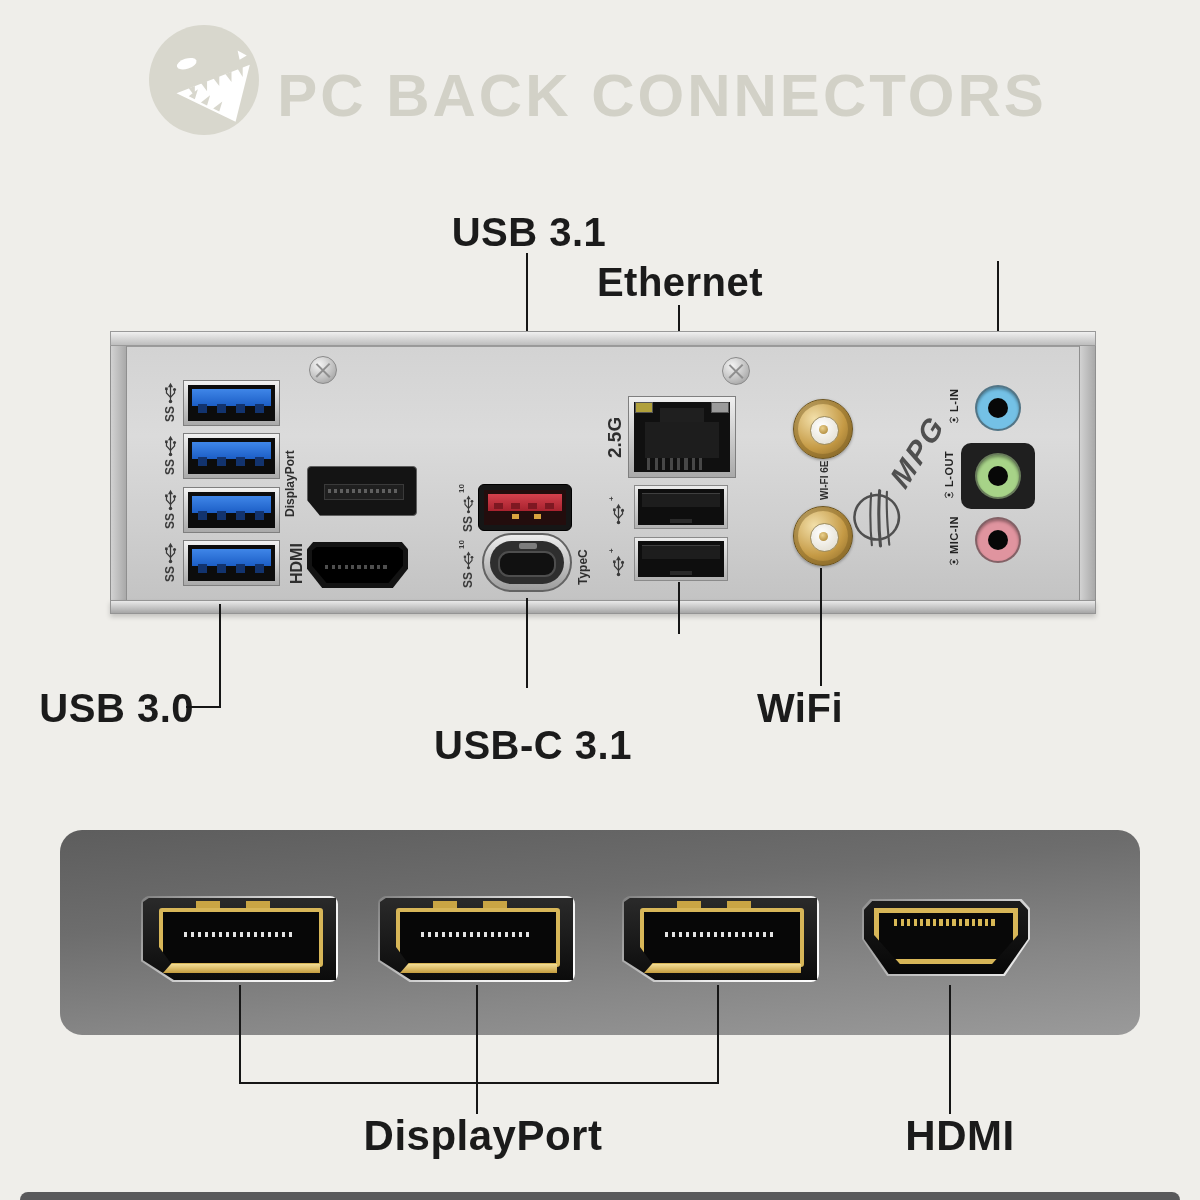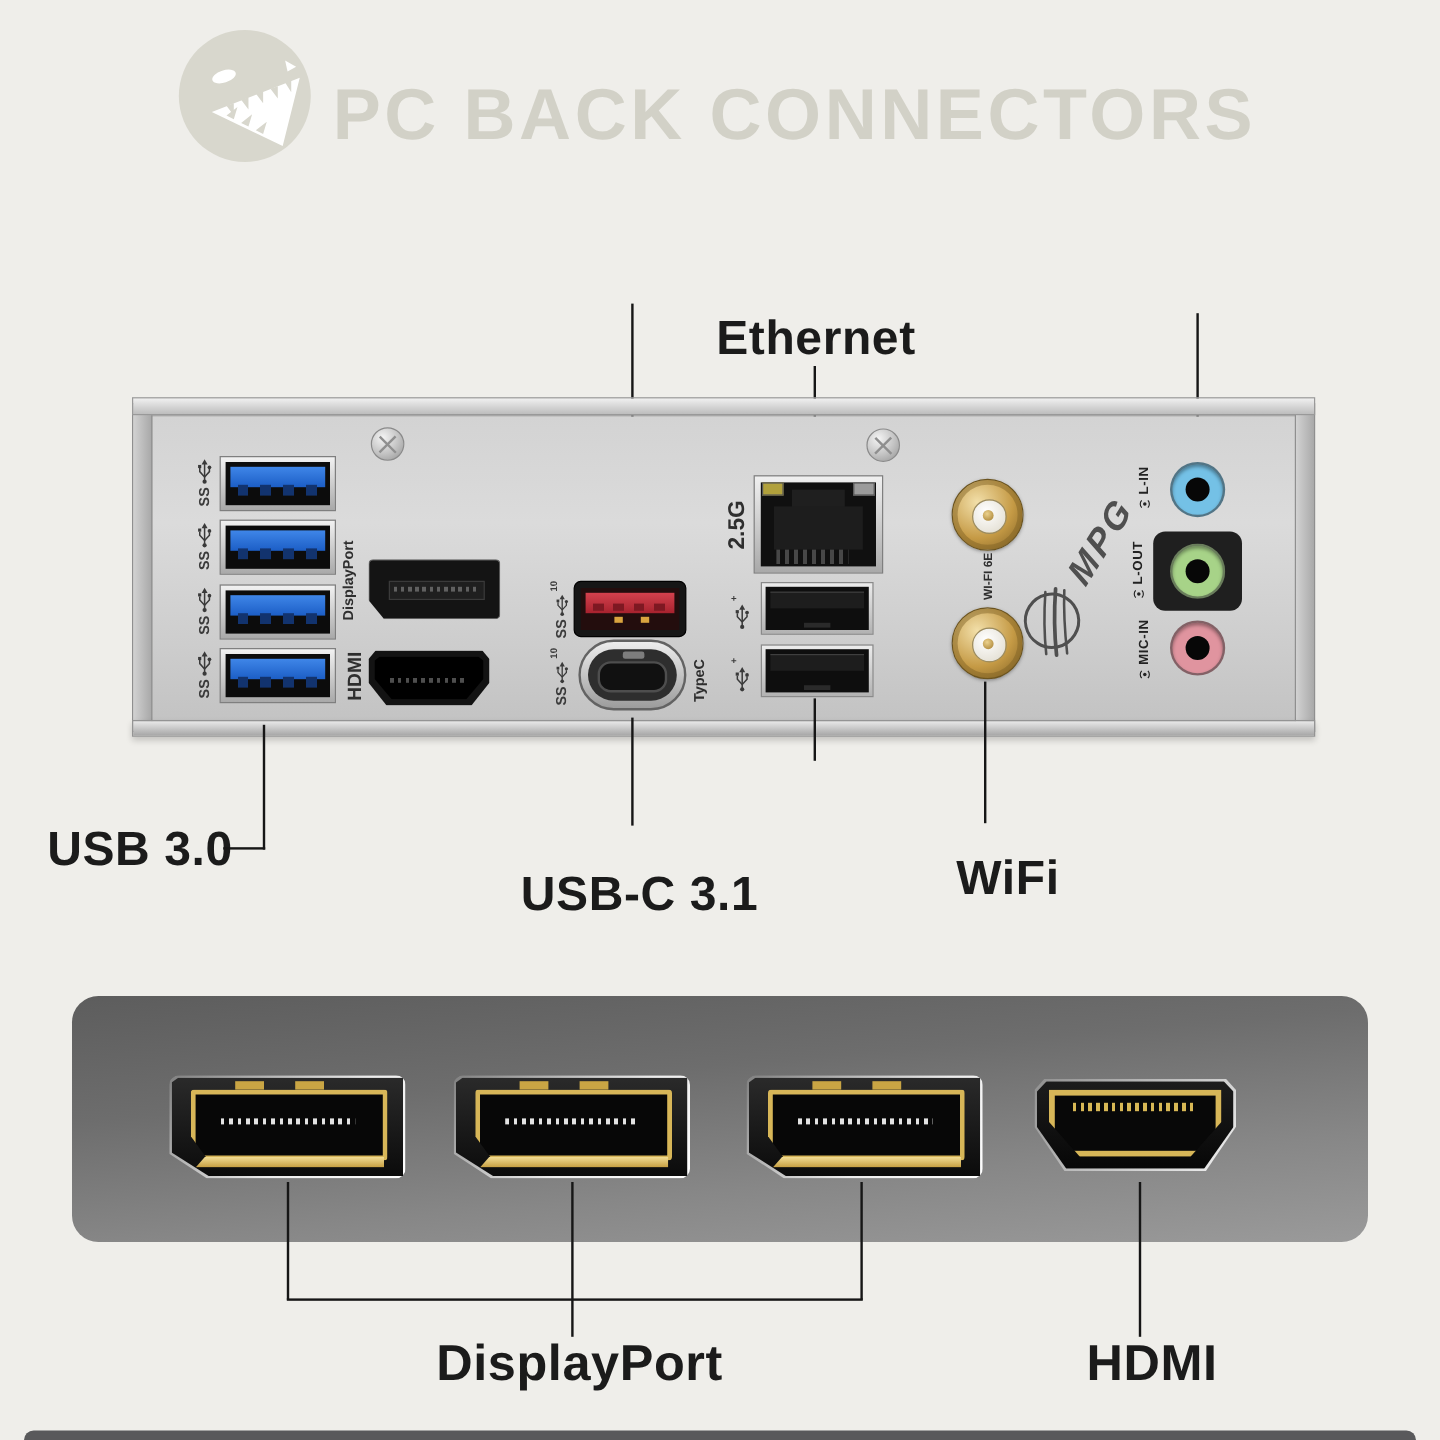--- a/index.html
+++ b/index.html
@@ -149,20 +149,21 @@
         <path d="M40,71 L46,74 49,64 Z M52,77 L58,80 61,70 Z M64,83 L70,86 73,76 Z" fill="currentColor"></path>
       </symbol>
     </defs>
   </svg>
 
   <svg id="logo" viewBox="0 0 110 110">
       <use href="#dino"></use>
     </svg>
   <div id="title">PC BACK CONNECTORS</div>
 
+  <div class="lbl" style="left:429px;top:210px;width:200px;">USB 3.1</div>
   <div class="line" style="left:526px;top:253px;width:2px;height:220px;"></div>
   <div class="lbl" style="left:578px;top:260px;width:204px;">Ethernet</div>
   <div class="line" style="left:678px;top:305px;width:2px;height:87px;"></div>
   <div class="line" style="left:997px;top:261px;width:2px;height:126px;"></div>
 
   <div class="io-face"></div>
   <div class="io-side" style="left:110px;"></div>
   <div class="io-side" style="left:1079px;"></div>
   <div class="io-top"></div>
   <div class="io-bot"></div>
@@ -348,21 +349,21 @@
   <div class="lbl" style="left:24px;top:686px;width:170px;text-align:right;">USB 3.0</div>
   <div class="line" style="left:186px;top:706px;width:35px;height:2px;"></div>
   <div class="line" style="left:219px;top:604px;width:2px;height:104px;"></div>
 
   <div class="line" style="left:526px;top:598px;width:2px;height:90px;"></div>
   <div class="lbl" style="left:433px;top:686px;width:200px;margin-top:37px;">USB-C 3.1</div>
 
   <div class="line" style="left:678px;top:582px;width:2px;height:52px;"></div>
 
   <div class="line" style="left:820px;top:568px;width:2px;height:118px;"></div>
-  <div class="lbl" style="left:740px;top:686px;width:200px;margin-top:24px;">WiFi</div>
+  <div class="lbl" style="left:700px;top:686px;width:200px;">WiFi</div>
 
   <div id="gpu"></div>
   <div class="gdpo" style="left:141px;top:896px;">
     <div class="gdpi"></div>
       <div class="gdpg"></div>
       <div class="gdpt" style="left:55px;"></div>
       <div class="gdpt" style="left:105px;"></div>
       <div class="gdpp"></div>
       <div class="gdpb"></div>
   </div>

